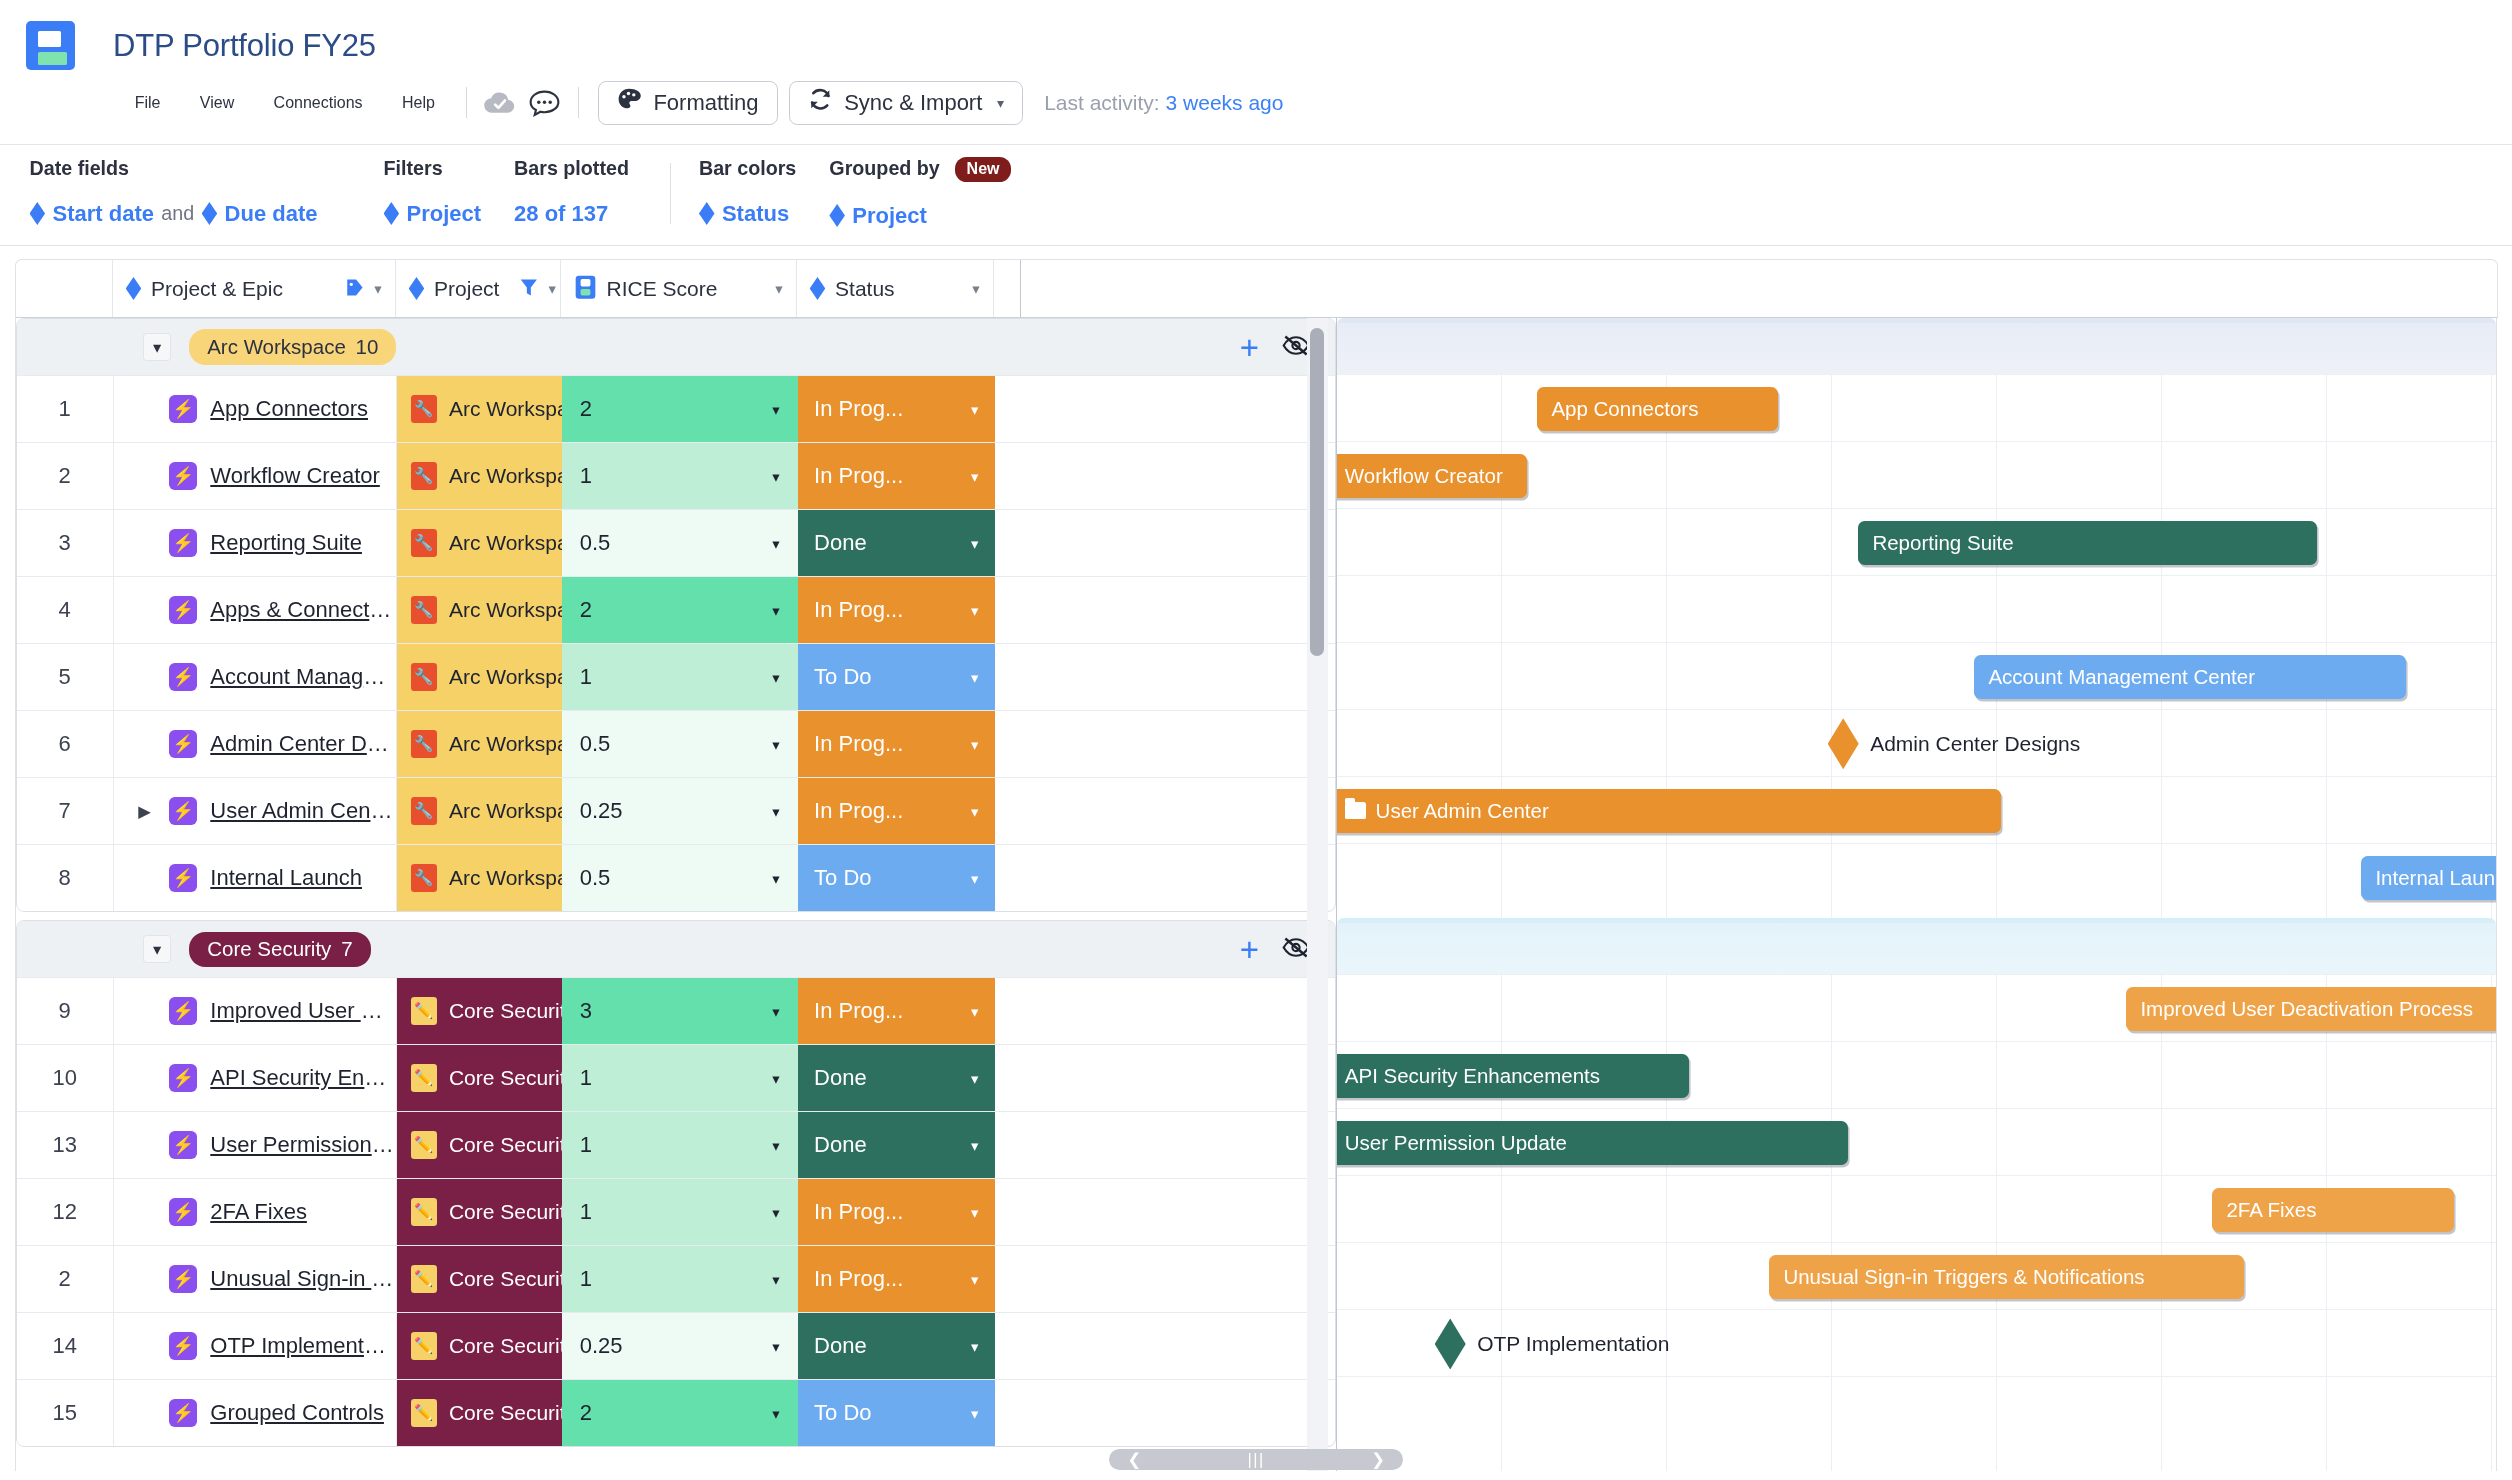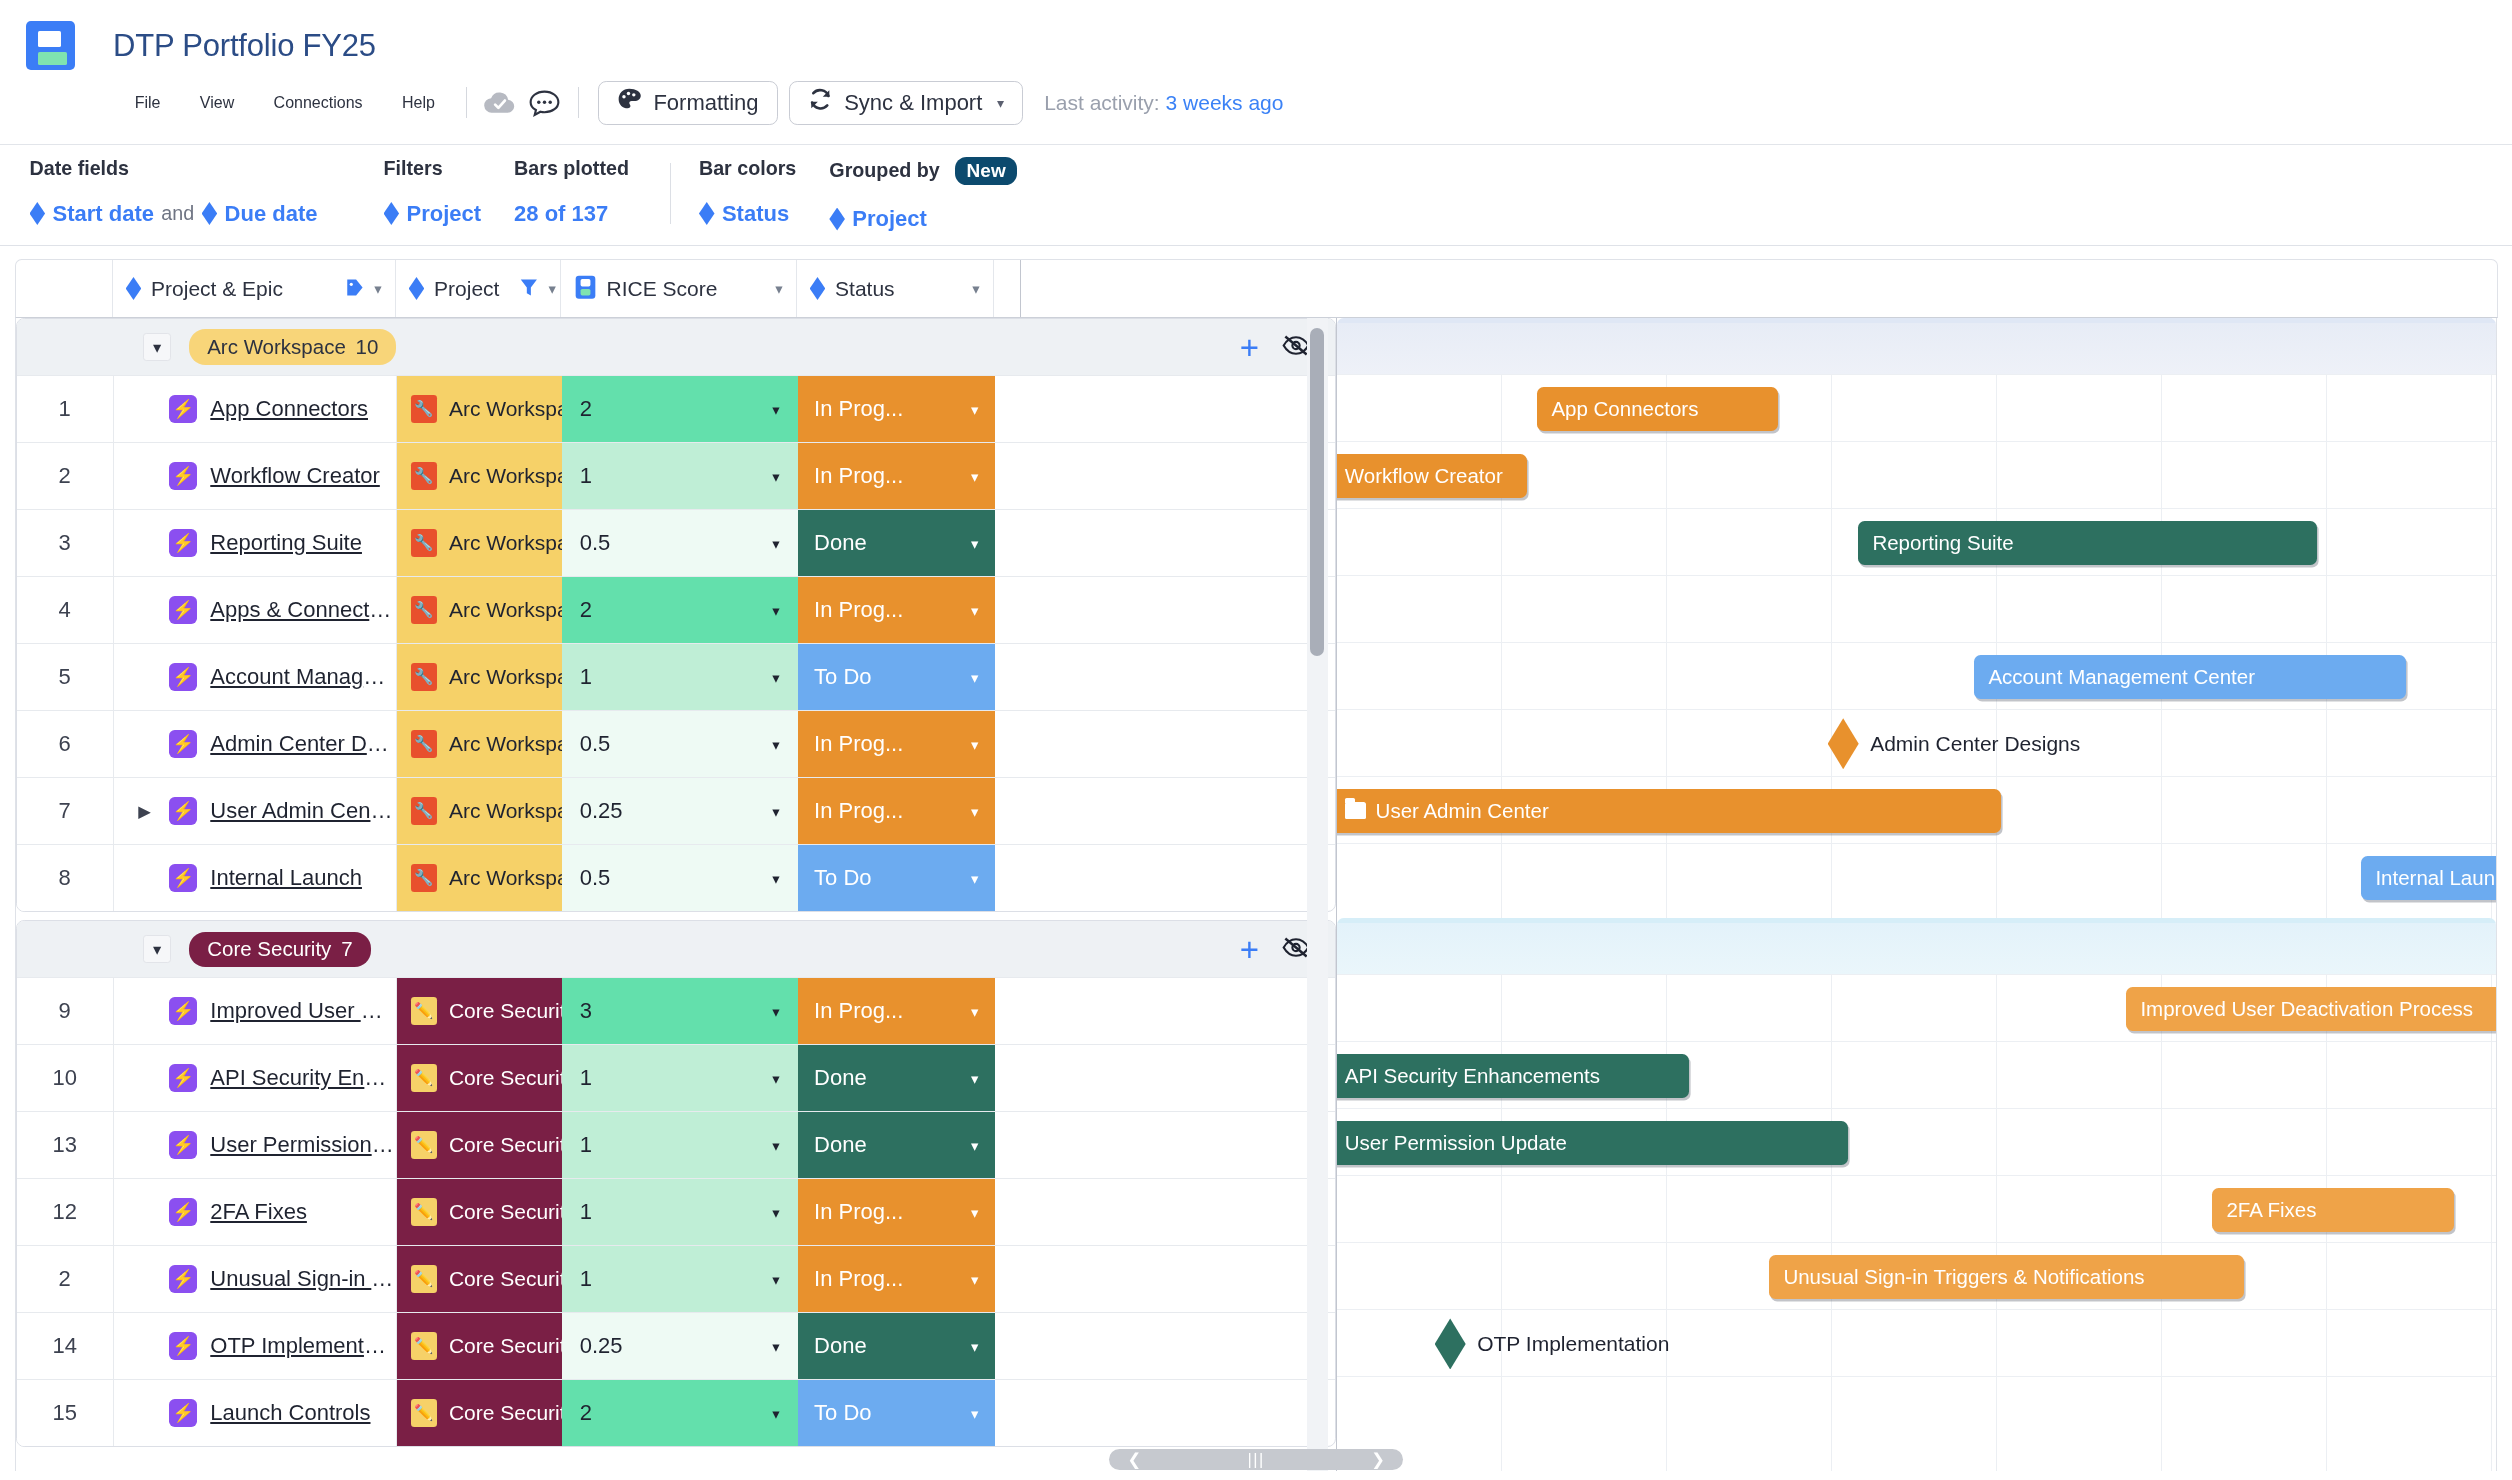--- a/index.html
+++ b/index.html
@@ -47,21 +47,21 @@
   }
   .strip-inner { position:absolute; left:29.5px; top:11.5px; display:flex; align-items:flex-start; gap:0; }
   .sgrp { display:flex; flex-direction:column; margin-right:33px; }
   .sgrp-label { font-size:19.7px; color:#2d3240; font-weight:700; margin-bottom:21px; white-space:nowrap;}
   .sgrp-val { display:flex; align-items:center; gap:7.4px; font-size:22px; color:#3b7df6; font-weight:700; white-space:nowrap;}
   .sgrp-val .and { color:#6f7583; font-weight:400; font-size:19.7px; }
   .dia { display:inline-block; width:15.6px; height:23px; background:#3b7df6;
          clip-path: polygon(50% 0,100% 50%,50% 100%,0 50%); flex:none; }
   .strip-div { width:0.8px; height:61px; background:#dcdfe5; margin:6.6px 28px 0 8.2px;}
   .badge-new {
-    display:inline-block; background:#0c4a6e; color:#fff; font-size:19px;
+    display:inline-block; background:#7f1d1d; color:#fff; font-size:16px;
     border-radius:11.5px; padding:3.3px 11.5px; margin-left:9.8px; font-weight:600; vertical-align:middle;
   }
 
   
   .grid-wrap { position:absolute; left:14.7px; top:259px; width:2483px; height:1212px; }
 
   .hdrrow { position:absolute; left:0; top:0; width:2483px; height:59px;
             background:#fff; border:0.8px solid #dfe2e8; border-bottom:0.8px solid #ccd0d8;
             border-radius:6.6px 6.6px 0 0; display:flex; }
   .col-h { display:flex; align-items:center; height:57px; border-right:0.8px solid #e4e7ec; padding:0 13px; gap:9.8px;}
@@ -632,21 +632,21 @@
               <div class="c-status" style="background:#2d7060;">
                 <span class="st-v" style="color:#ffffff;">Done</span>
                 <span class="cellcaret" style="color:#ffffff;">▾</span>
               </div>
             </div>
             <div class="trow">
               <div class="c-num">15</div>
               <div class="c-name">
                 <span class="exp-arrow"></span>
                 <span class="epic-ic">⚡</span>
-                <span class="task-link">Launch Controls</span>
+                <span class="task-link">Grouped Controls</span>
               </div>
               <div class="c-proj" style="background:#7a1f45;color:#ffffff;">
                 <span class="proj-ic" style="background:#f6d168;">✏️</span>
                 <span class="proj-lbl">Core Security</span>
               </div>
               <div class="c-rice" style="background:#63e0ac;">
                 <span class="rice-v">2</span>
                 <span class="cellcaret" style="color:#1f2330;">▾</span>
               </div>
               <div class="c-status" style="background:#6cabf0;">

